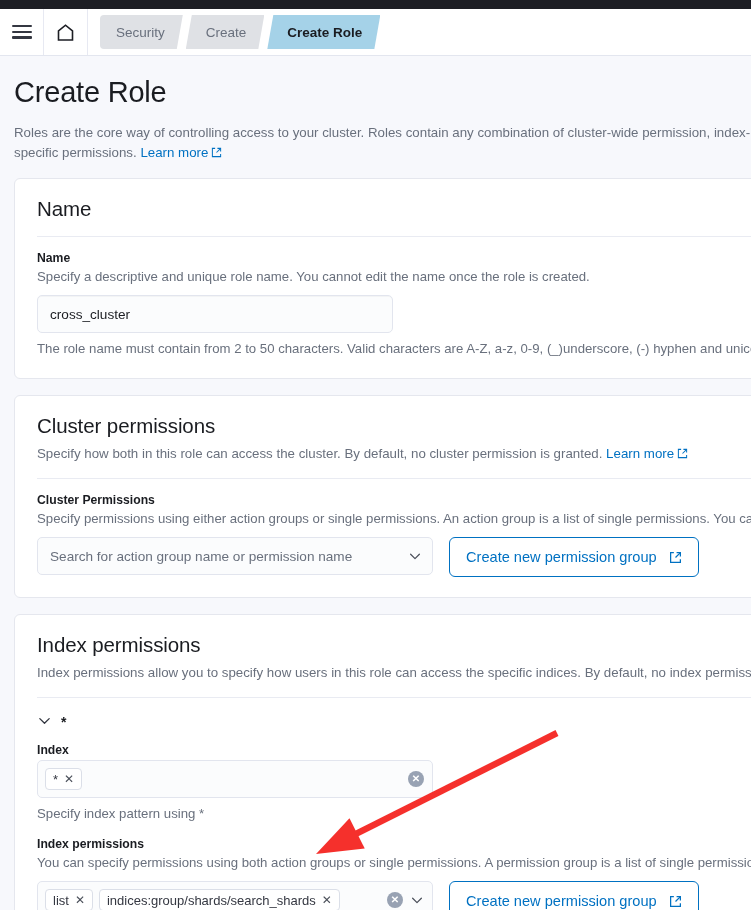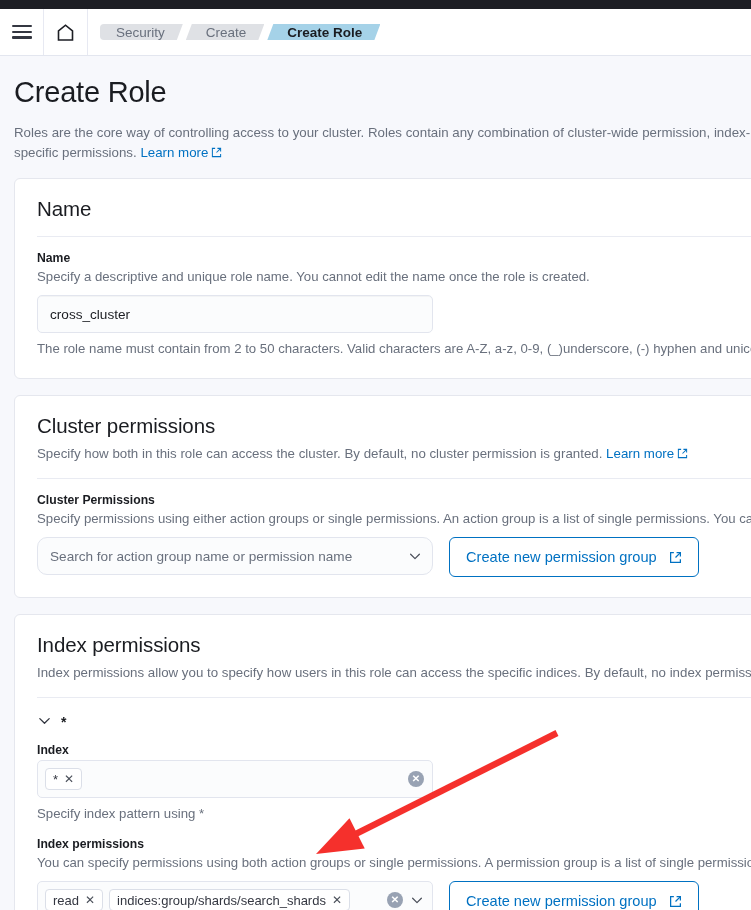--- a/index.html
+++ b/index.html
@@ -45,21 +45,21 @@
   .home-ico { display:block; }
 
   .breadcrumbs {
     display: flex;
     align-items: center;
     margin-left: 12px;
     height: 100%;
   }
   .crumb {
     position: relative;
-    height: 16px;
+    height: 34px;
     display: flex;
     align-items: center;
     padding: 0 18px 0 20px;
     font-size: 13.5px;
     color: #69707d;
     background: #dfe1e5;
     margin-right: 3px;
     clip-path: polygon(6px 0, 100% 0, calc(100% - 6px) 100%, 0 100%);
     white-space: nowrap;
   }
@@ -140,41 +140,41 @@
   .field-hint {
     font-size: 13.2px;
     color: #69707d;
     margin-top: 7px;
     line-height: 18px;
   }
 
   
   .text-input {
     margin-top: 9px;
-    width: 396px;
+    width: 356px;
     height: 38px;
     background: #fbfcfd;
     border: 1px solid #e2e5ee;
     border-radius: 5px;
     display: flex;
     align-items: center;
     padding: 0 12px;
     font-size: 13.6px;
     color: #1a1c21;
     box-shadow: 0 1px 0 0 rgba(0,0,0,0.03) inset;
   }
 
   .row { display: flex; align-items: flex-start; margin-top: 9px; }
 
   .combo {
     width: 396px;
     min-height: 38px;
     background: #fbfcfd;
     border: 1px solid #e2e5ee;
-    border-radius: 10px;
+    border-radius: 5px;
     display: flex;
     align-items: center;
     padding: 0 10px 0 12px;
     font-size: 13.6px;
     color: #69707d;
     position: relative;
   }
   .combo .placeholder { flex: 1; }
   .combo .chevron { margin-left: auto; }
 
@@ -365,21 +365,21 @@
       </span>
     </div>
     <div class="field-hint">Specify index pattern using *</div>
 
     <div class="field-label mt14">Index permissions</div>
     <div class="field-help">You can specify permissions using both action groups or single permissions. A permission group is a list of single permissions. You can</div>
 
     <div class="row">
       <div class="pill-box">
         <span class="pill">
-          <span>read</span>
+          <span>list</span>
           <span class="x">✕</span>
         </span>
         <span class="pill">
           <span>indices:group/shards/search_shards</span>
           <span class="x">✕</span>
         </span>
         <span class="trailing">
           <span class="clear-circle">✕</span>
           <svg width="14" height="14" viewBox="0 0 16 16">
             <path d="M3 6 L8 11 L13 6" fill="none" stroke="#4a4f59" stroke-width="1.4" stroke-linecap="round" stroke-linejoin="round"></path>

